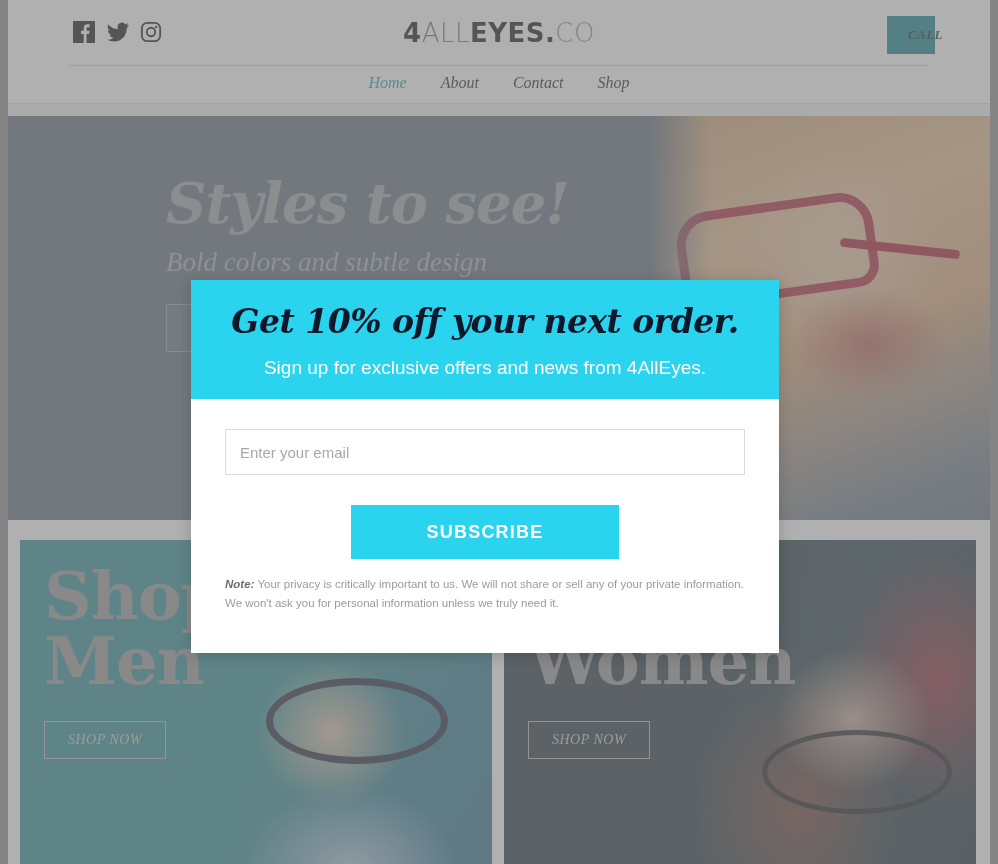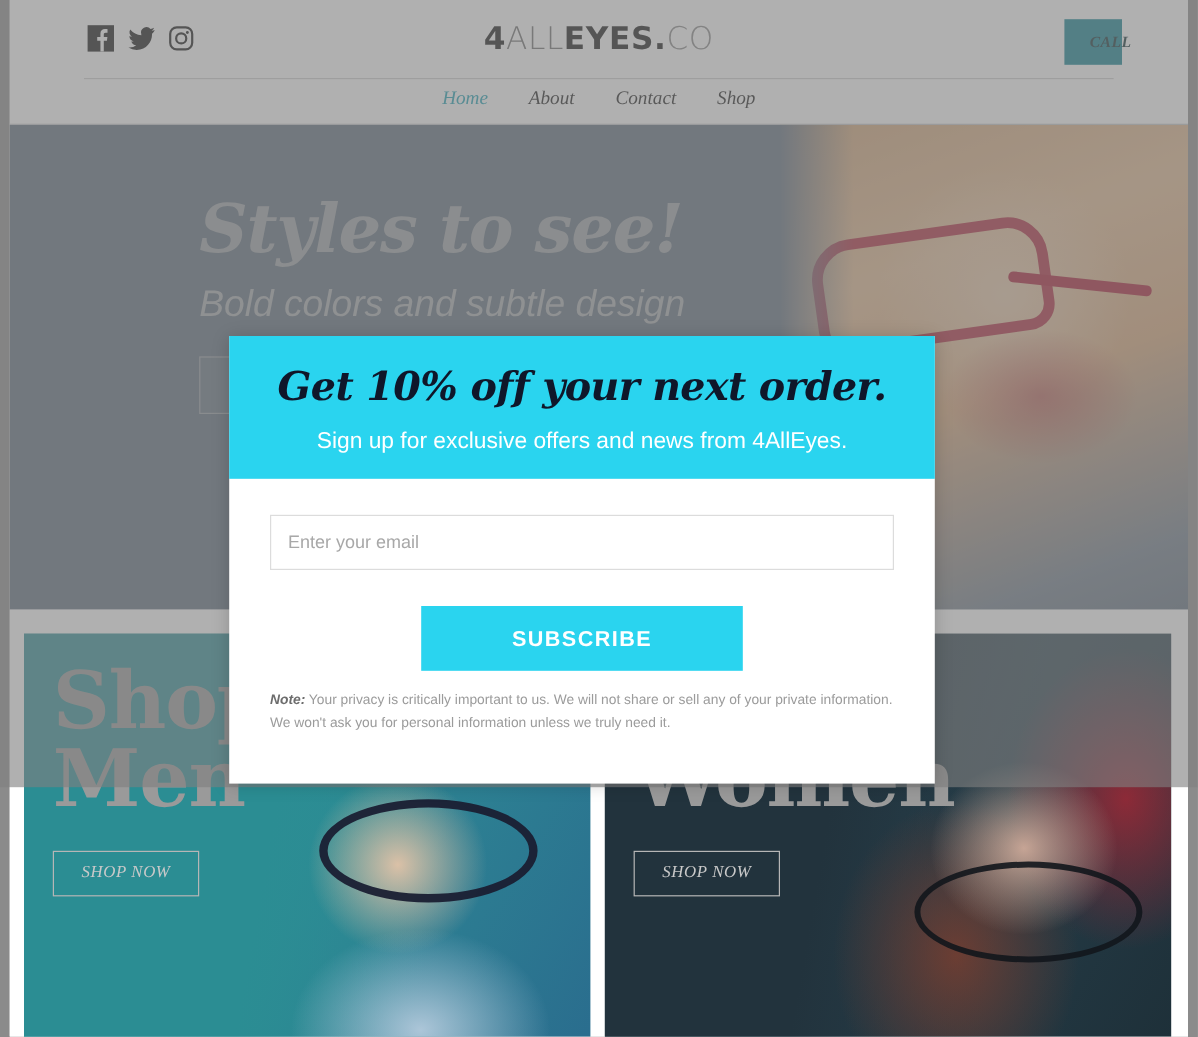--- a/index.html
+++ b/index.html
@@ -8,21 +8,21 @@
     width: 998px;
     height: 864px;
     overflow: hidden;
     background: #8b8b8b;
     font-family: "Liberation Sans", sans-serif;
   }
 
   .page {
     position: relative;
     width: 998px;
-    height: 656px;
+    height: 864px;
     background: #8b8b8b;
   }
 
   
   .site {
     position: absolute;
     left: 8px;
     top: 0;
     width: 982px;
     height: 864px;
@@ -107,20 +107,21 @@
   }
   .nav a { text-decoration: none; color: #1a1a1a; cursor: pointer; }
   .nav a.active { color: #1ba0b4; }
 
   
   .hero {
     position: relative;
     height: 404px;
     background: #5d6c7c;
     overflow: hidden;
+    margin-top: 12px;
   }
   .hero-photo {
     position: absolute;
     right: 0; top: 0;
     width: 340px;
     height: 404px;
     background:
       radial-gradient(ellipse 130px 90px at 64% 56%, rgba(160,40,55,0.55) 0%, rgba(160,40,55,0) 62%),
       radial-gradient(ellipse 150px 150px at 55% 35%, #e8c8a8 0%, rgba(232,200,168,0) 70%),
       linear-gradient(160deg, #cfa173 0%, #e3b98f 30%, #d8a577 55%, #6d7a88 88%, #5d6c7c 100%);
@@ -161,23 +162,23 @@
     font-style: italic;
     font-weight: 700;
     font-size: 56px;
     color: #9fa4a8;
     letter-spacing: -1px;
     line-height: 1.05;
     white-space: nowrap;
   }
   .hero-sub {
     margin-top: 14px;
-    font-family: Liberation Sans, sans-serif;
-    font-style: italic;
-    font-size: 31px;
+    font-family: Liberation Serif, serif;
+    font-style: italic;
+    font-size: 27px;
     color: #a9adb1;
     white-space: nowrap;
   }
   .hero-btn {
     margin-top: 26px;
     width: 176px;
     height: 48px;
     border: 1px solid #9aa0a6;
     background: rgba(255,255,255,0.05);
     color: #b9bdc1;

